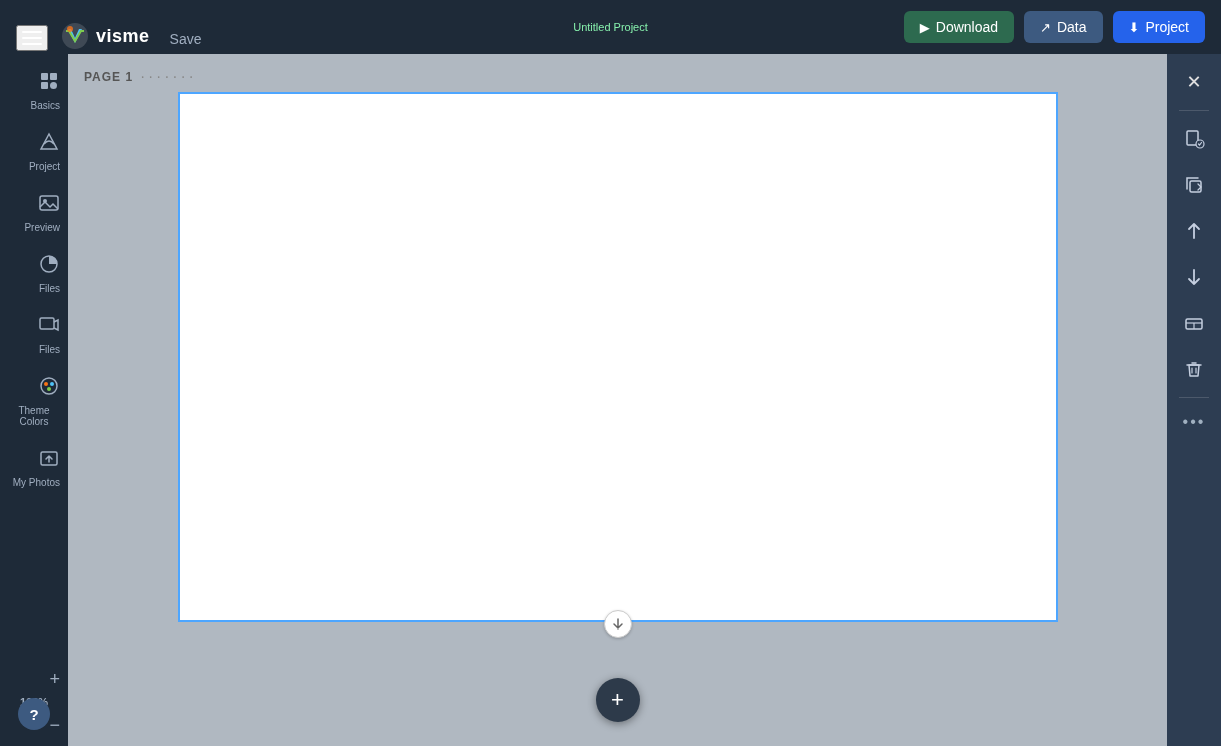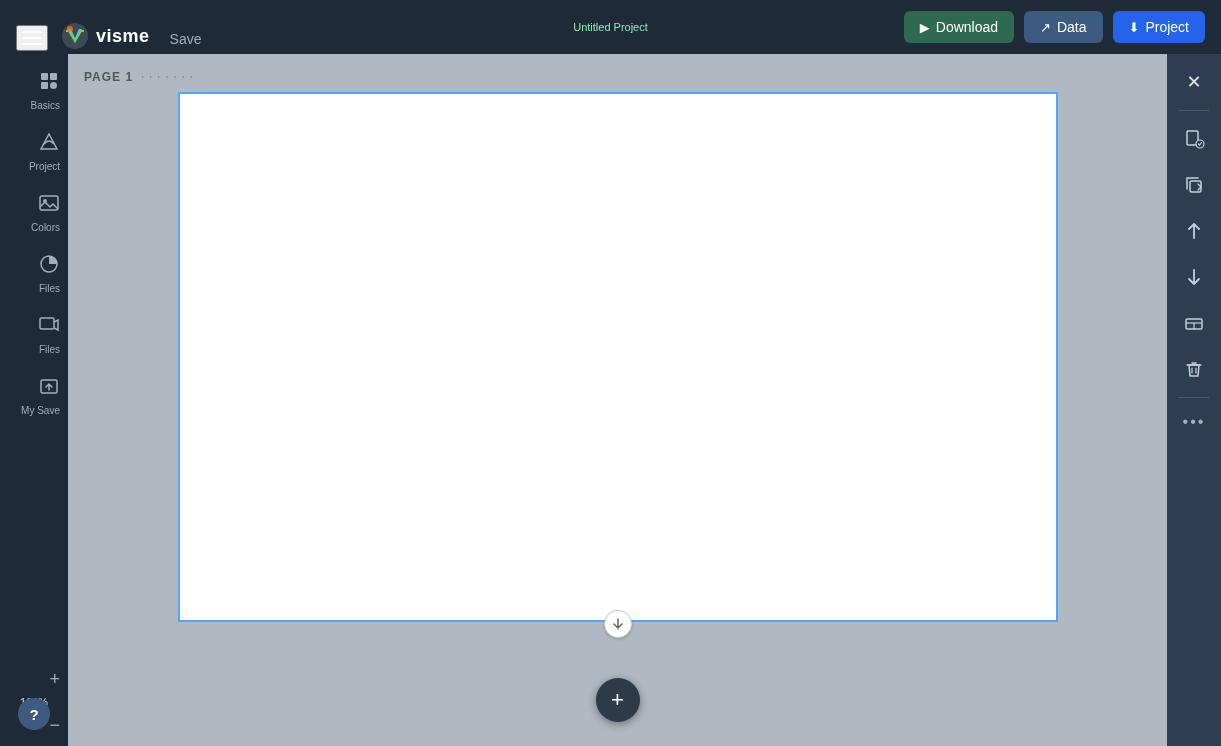--- a/index.html
+++ b/index.html
@@ -244,21 +244,21 @@
     </div>
 
     <div class="sidebar-item">
       <span class="si-icon">
         <svg width="22" height="22" viewBox="0 0 22 22" fill="none">
           <rect x="2" y="4" width="18" height="14" rx="2" stroke="#a0aec0" stroke-width="1.5" fill="none"></rect>
           <circle cx="7" cy="9" r="2" fill="#a0aec0"></circle>
           <path d="M2 15 L7 10 L12 15 L15 12 L20 17" stroke="#a0aec0" stroke-width="1.5" fill="none"></path>
         </svg>
       </span>
-      <span>Colors</span>
+      <span>Preview</span>
     </div>
 
     <div class="sidebar-item">
       <span class="si-icon">
         <svg width="22" height="22" viewBox="0 0 22 22" fill="none">
           <circle cx="11" cy="11" r="8" stroke="#a0aec0" stroke-width="1.5" fill="none"></circle>
           <path d="M11 3 A8 8 0 0 1 19 11 L11 11 Z" fill="#a0aec0"></path>
         </svg>
       </span>
       <span>Files</span>
@@ -267,29 +267,40 @@
     <div class="sidebar-item">
       <span class="si-icon">
         <svg width="22" height="22" viewBox="0 0 22 22" fill="none">
           <rect x="2" y="4" width="14" height="11" rx="1.5" stroke="#a0aec0" stroke-width="1.5" fill="none"></rect>
           <path d="M16 8 L20 6 L20 16 L16 14" stroke="#a0aec0" stroke-width="1.5" fill="none"></path>
         </svg>
       </span>
       <span>Files</span>
     </div>
 
+    <div class="sidebar-item">
+      <span class="si-icon">
+        <svg width="22" height="22" viewBox="0 0 22 22" fill="none">
+          <circle cx="11" cy="11" r="8" stroke="#a0aec0" stroke-width="1.5" fill="none"></circle>
+          <circle cx="8" cy="9" r="2" fill="#f97316"></circle>
+          <circle cx="14" cy="9" r="2" fill="#4fc3f7"></circle>
+          <circle cx="11" cy="14" r="2" fill="#7ecb4f"></circle>
+        </svg>
+      </span>
+      <span>Theme Colors</span>
+    </div>
 
     <div class="sidebar-item">
       <span class="si-icon">
         <svg width="22" height="22" viewBox="0 0 22 22" fill="none">
           <rect x="3" y="5" width="16" height="13" rx="1.5" stroke="#a0aec0" stroke-width="1.5" fill="none"></rect>
           <path d="M11 9 L11 15 M8 12 L11 9 L14 12" stroke="#a0aec0" stroke-width="1.5" stroke-linecap="round"></path>
         </svg>
       </span>
-      <span>My Save</span>
+      <span>My Photos</span>
     </div>
 
     <div style="flex:1"></div>
     <div class="sidebar-item" style="padding:4px;">
       <span style="font-size:18px; color:#a0aec0; line-height:1;">+</span>
     </div>
     <div style="color:#a0aec0; font-size:11px; font-weight:600; text-align:center;">100%</div>
     <div class="sidebar-item" style="padding:4px;">
       <span style="font-size:18px; color:#a0aec0; line-height:1;">−</span>
     </div>

